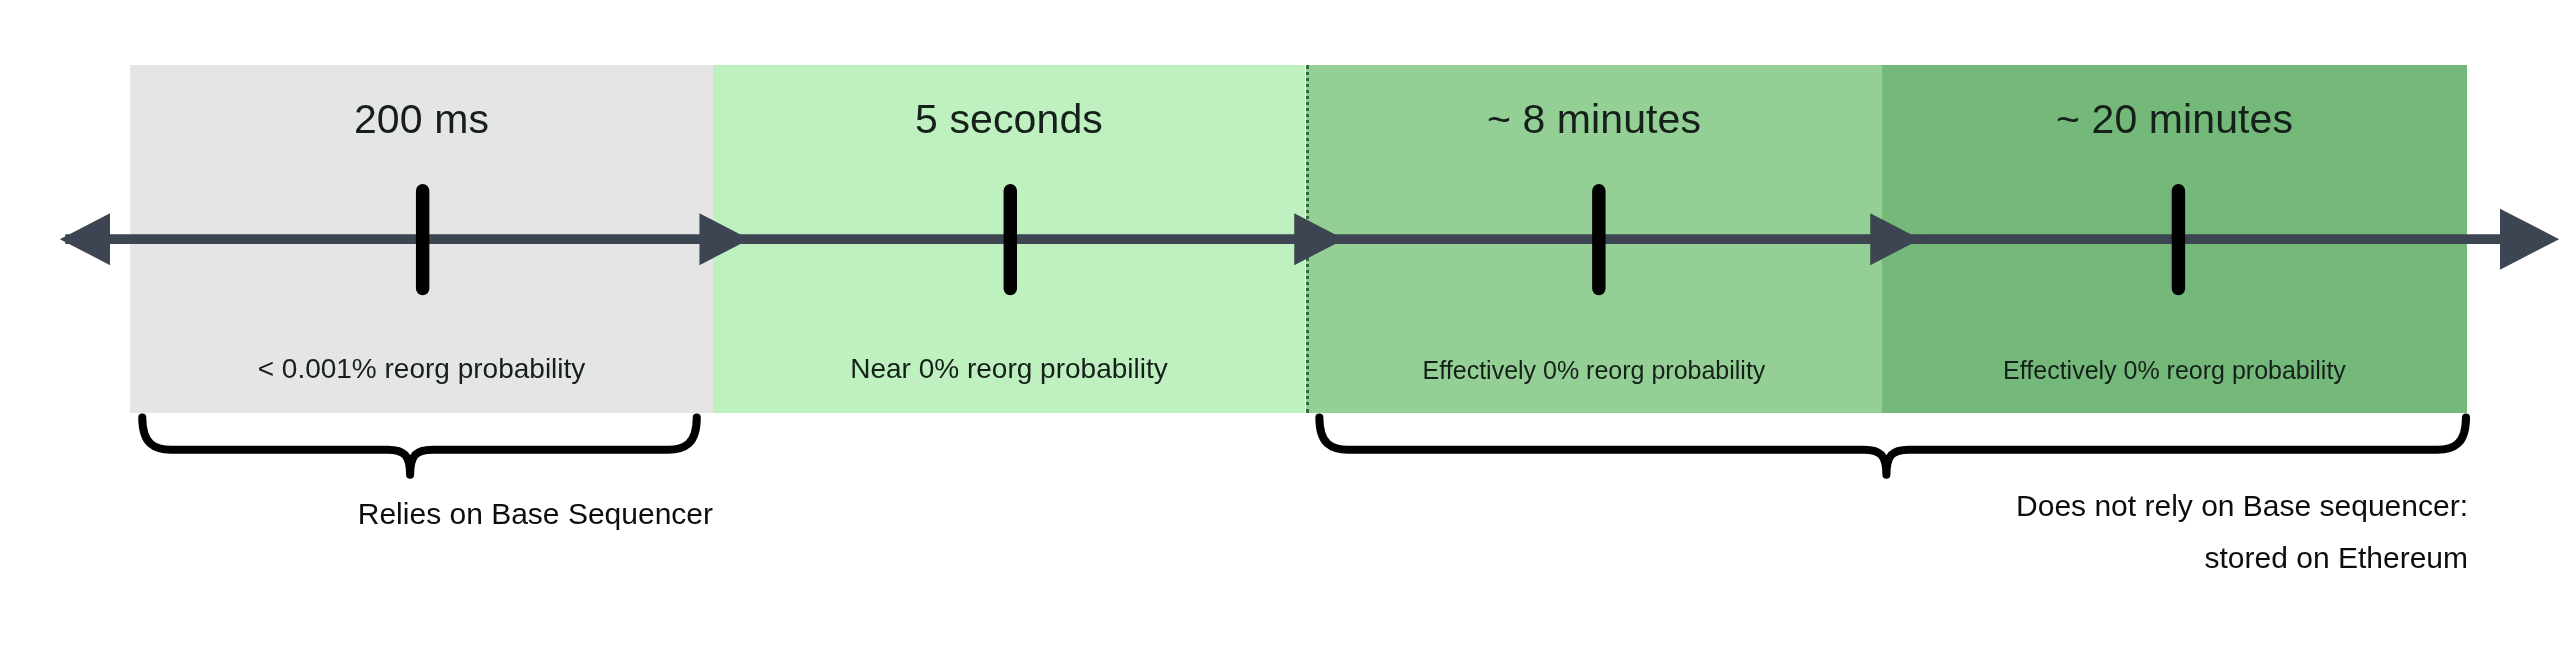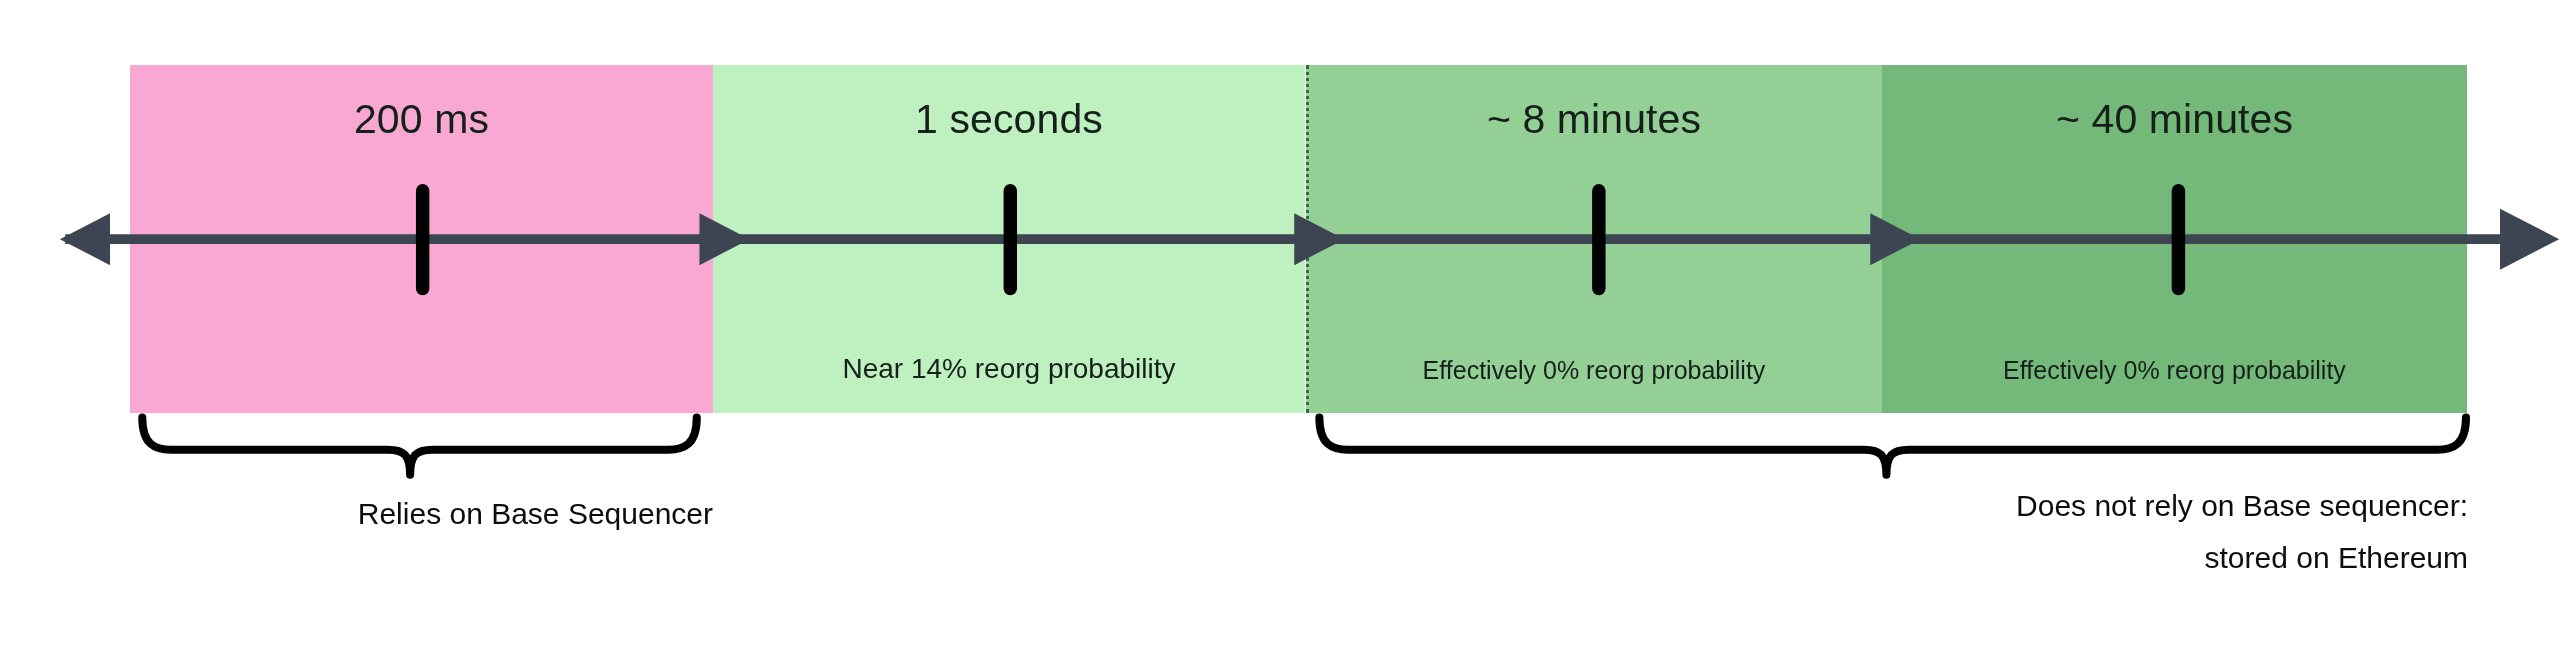--- a/index.html
+++ b/index.html
@@ -79,36 +79,37 @@
     line-height: 52px;
     color: #0d0d0d;
     white-space: pre-line;
   }
 </style>
 </head>
 <body>
 
 <div id="stage">
 
-  <div class="band" id="band-0" style="left: 130px; width: 583px; background: #f9a8d4;">
+  <div class="band" id="band-0" style="left: 130px; width: 583px; background: #e5e5e5;">
     <div class="band-title">200 ms</div>
+    <div class="band-sub lg">&lt; 0.001% reorg probability</div>
   </div>
 
   <div class="band" id="band-1" style="left: 713px; width: 592px; background: rgb(191, 240, 191);">
-    <div class="band-title">1 seconds</div>
-    <div class="band-sub lg">Near 14% reorg probability</div>
+    <div class="band-title">5 seconds</div>
+    <div class="band-sub lg">Near 0% reorg probability</div>
   </div>
 
   <div class="band" id="band-2" style="left: 1306px; width: 576px; background: rgb(148, 207, 150);">
     <div class="band-title">~ 8 minutes</div>
     <div class="band-sub sm">Effectively 0% reorg probability</div>
   </div>
 
   <div class="band" id="band-3" style="left: 1882px; width: 585px; background: rgb(116, 185, 122);">
-    <div class="band-title">~ 40 minutes</div>
+    <div class="band-title">~ 20 minutes</div>
     <div class="band-sub sm">Effectively 0% reorg probability</div>
   </div>
 
   <div id="divider" style="left:1306px;"></div>
 
   <svg id="axis-layer" viewBox="0 0 2874 739" xmlns="http://www.w3.org/2000/svg">
 
     <g>
       <line x1="72" y1="267" x2="2790" y2="267" stroke="#3c4551" stroke-width="11"></line>
 

